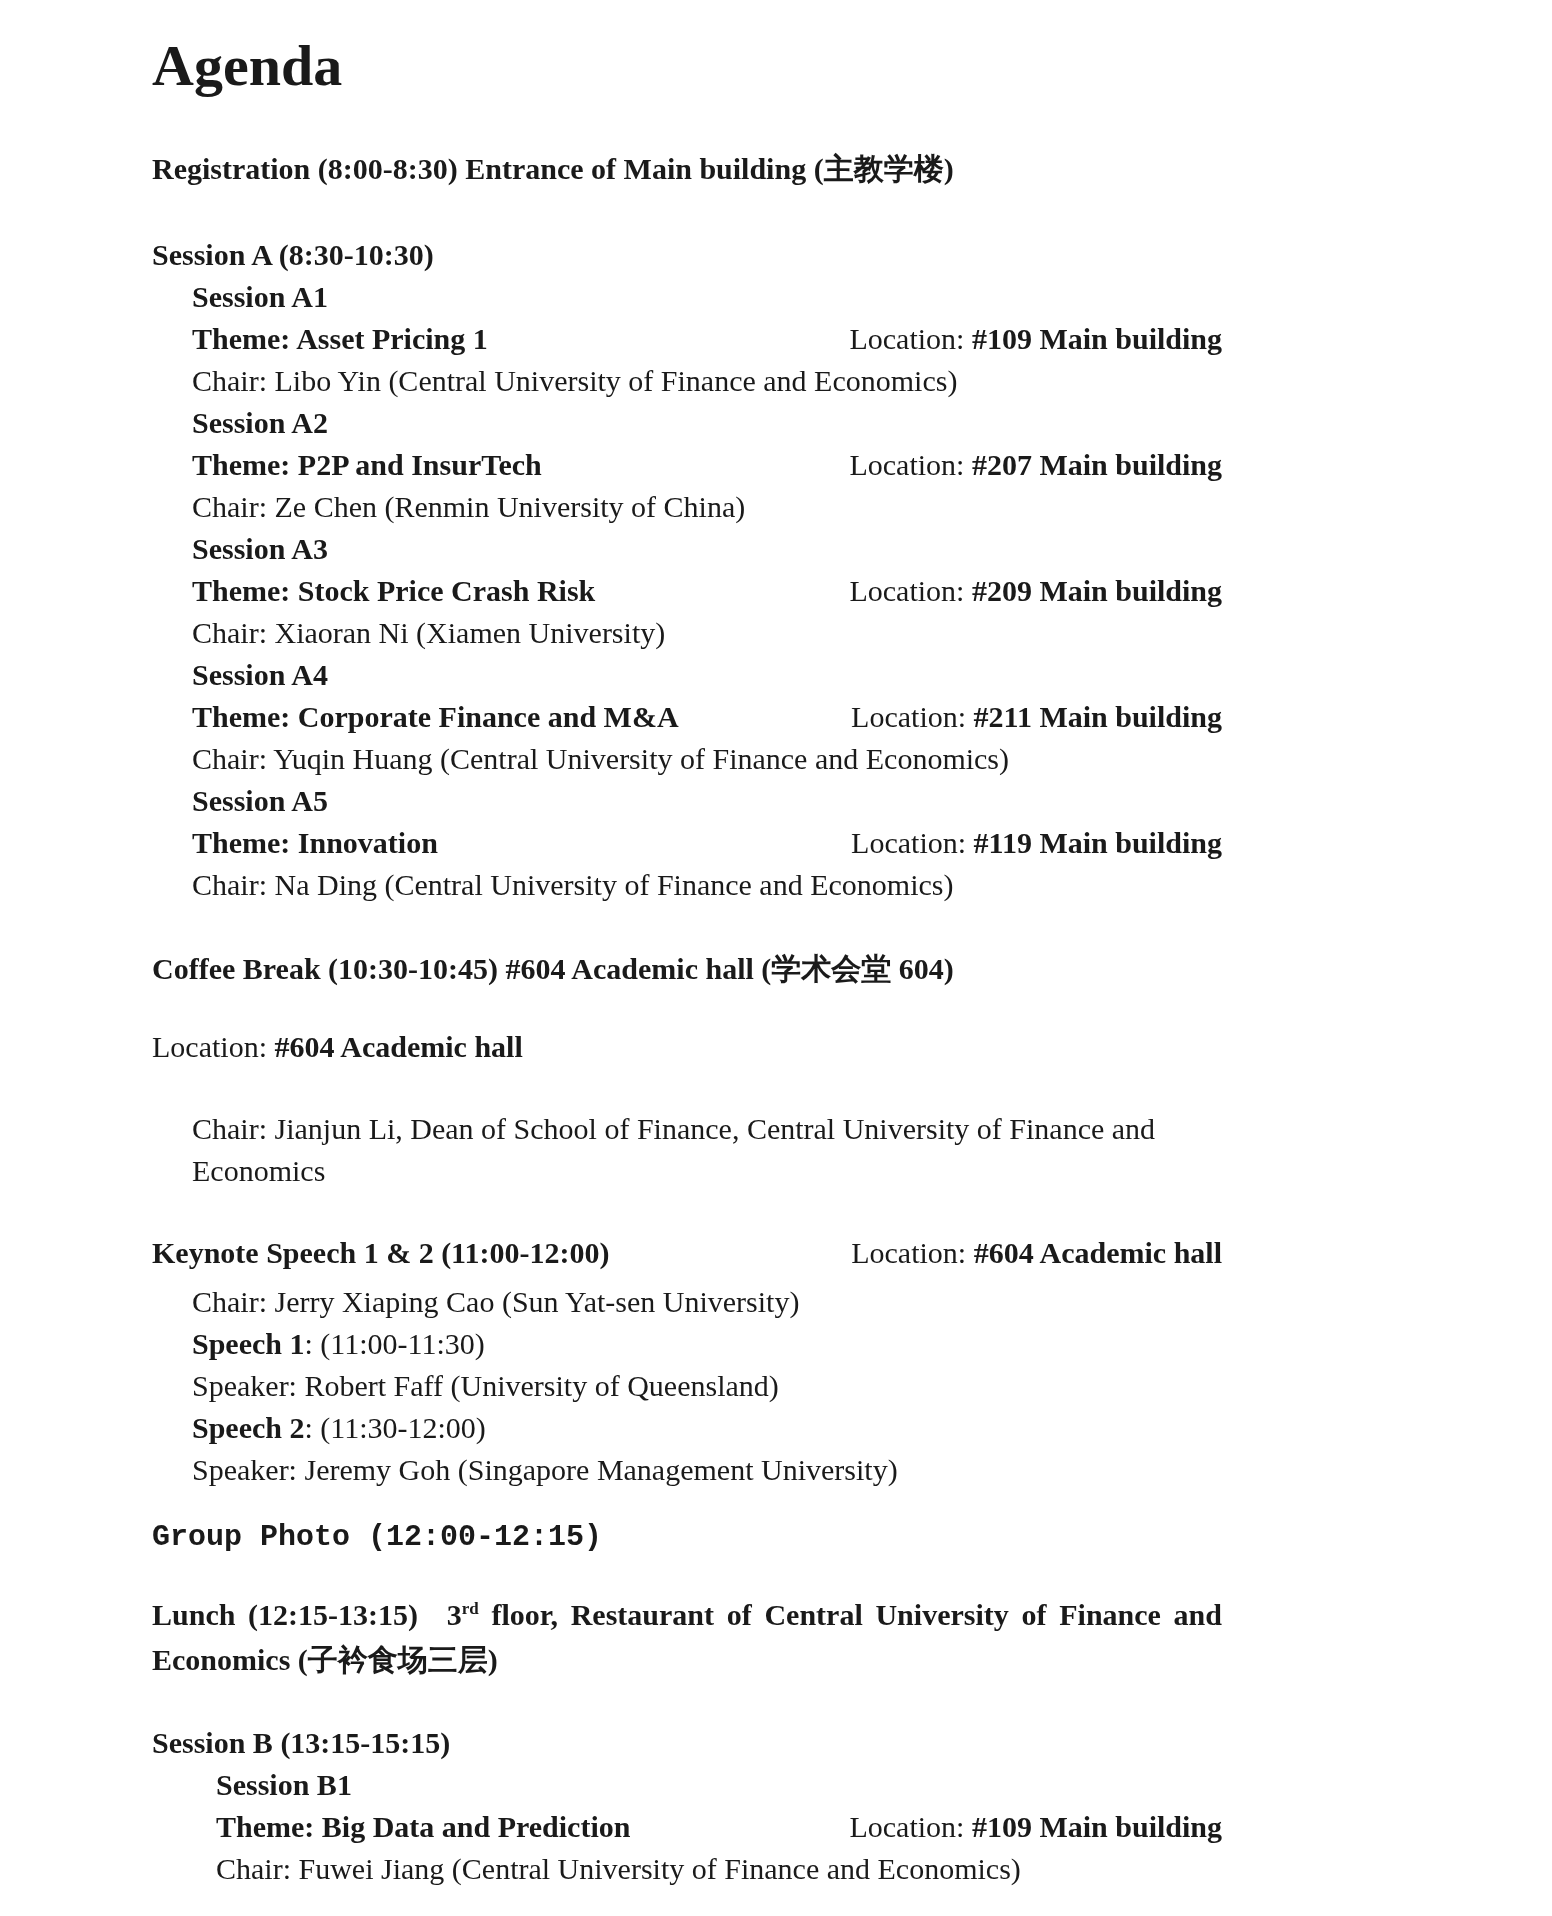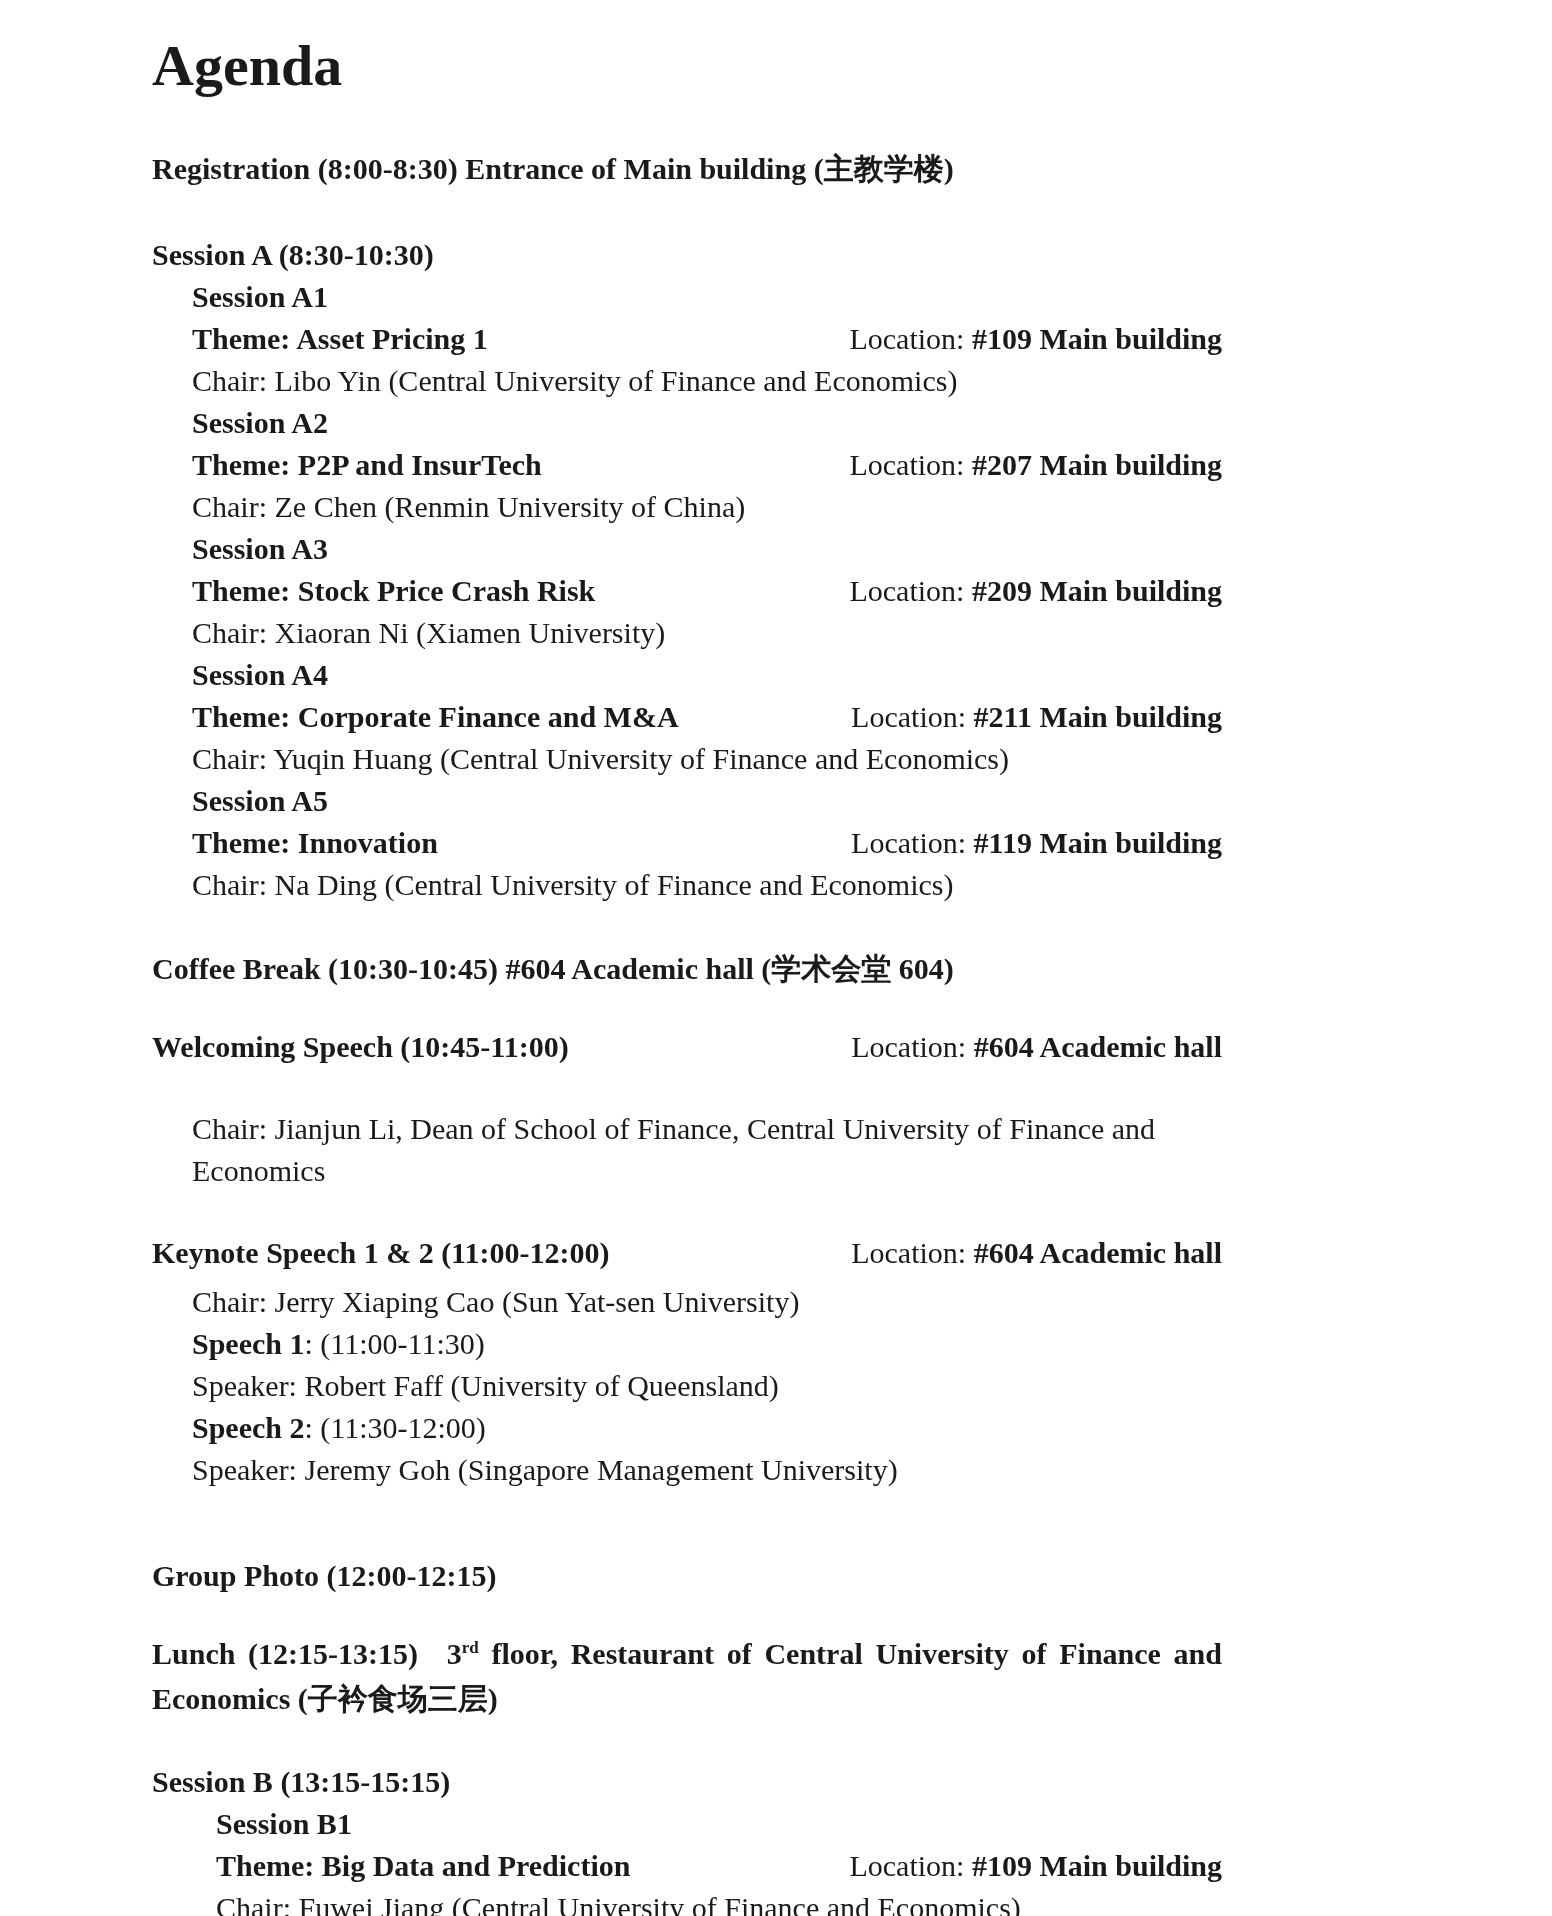--- a/index.html
+++ b/index.html
@@ -37,21 +37,21 @@
   .ind-a { padding-left: 40px; }
   .ind-b { padding-left: 64px; }
   .loc { white-space: nowrap; }
   .mt-reg     { margin-top: 52px; }
   .mt-sa      { margin-top: 44px; }
   .mt-coffee  { margin-top: 42px; }
   .mt-welcome { margin-top: 36px; }
   .mt-wchair  { margin-top: 40px; }
   .mt-key     { margin-top: 40px; }
   .mt-kchair  { margin-top: 7px; }
-  .mt-photo   { margin-top: 64px; }
+  .mt-photo   { margin-top: 25px; font-family: Liberation Mono, monospace; }
   .mt-lunch   { margin-top: 34px; }
   .mt-sb      { margin-top: 40px; }
   .lunch .row { line-height: 45px; }
   .lunch-line1 {
     text-align: justify;
     text-align-last: justify;
   }
   .lunch-left { margin-right: 16px; }
   sup.sup {
     font-size: 17px;
@@ -100,21 +100,20 @@
   <div class="row b ind-a">Session A5</div>
   <div class="row flexrow ind-a">
     <span class="b">Theme: Innovation</span>
     <span class="loc"><span>Location:</span> <span class="b">#119 Main building</span></span>
   </div>
   <div class="row ind-a">Chair: Na Ding (Central University of Finance and Economics)</div>
 
   <div class="row b mt-coffee">Coffee Break (10:30-10:45) #604 Academic hall (学术会堂 604)</div>
 
   <div class="row flexrow mt-welcome">
-    <span class="b">Welcoming Speech (10:45-11:00)</span>
     <span class="loc"><span>Location:</span> <span class="b">#604 Academic hall</span></span>
   </div>
   <div class="row ind-a mt-wchair">Chair: Jianjun Li, Dean of School of Finance, Central University of Finance and Economics</div>
 
   <div class="row flexrow mt-key">
     <span class="b">Keynote Speech 1 &amp; 2 (11:00-12:00)</span>
     <span class="loc"><span>Location:</span> <span class="b">#604 Academic hall</span></span>
   </div>
   <div class="row ind-a mt-kchair">Chair: Jerry Xiaping Cao (Sun Yat-sen University)</div>
   <div class="row ind-a"><span class="b">Speech 1</span><span>: (11:00-11:30)</span></div>

